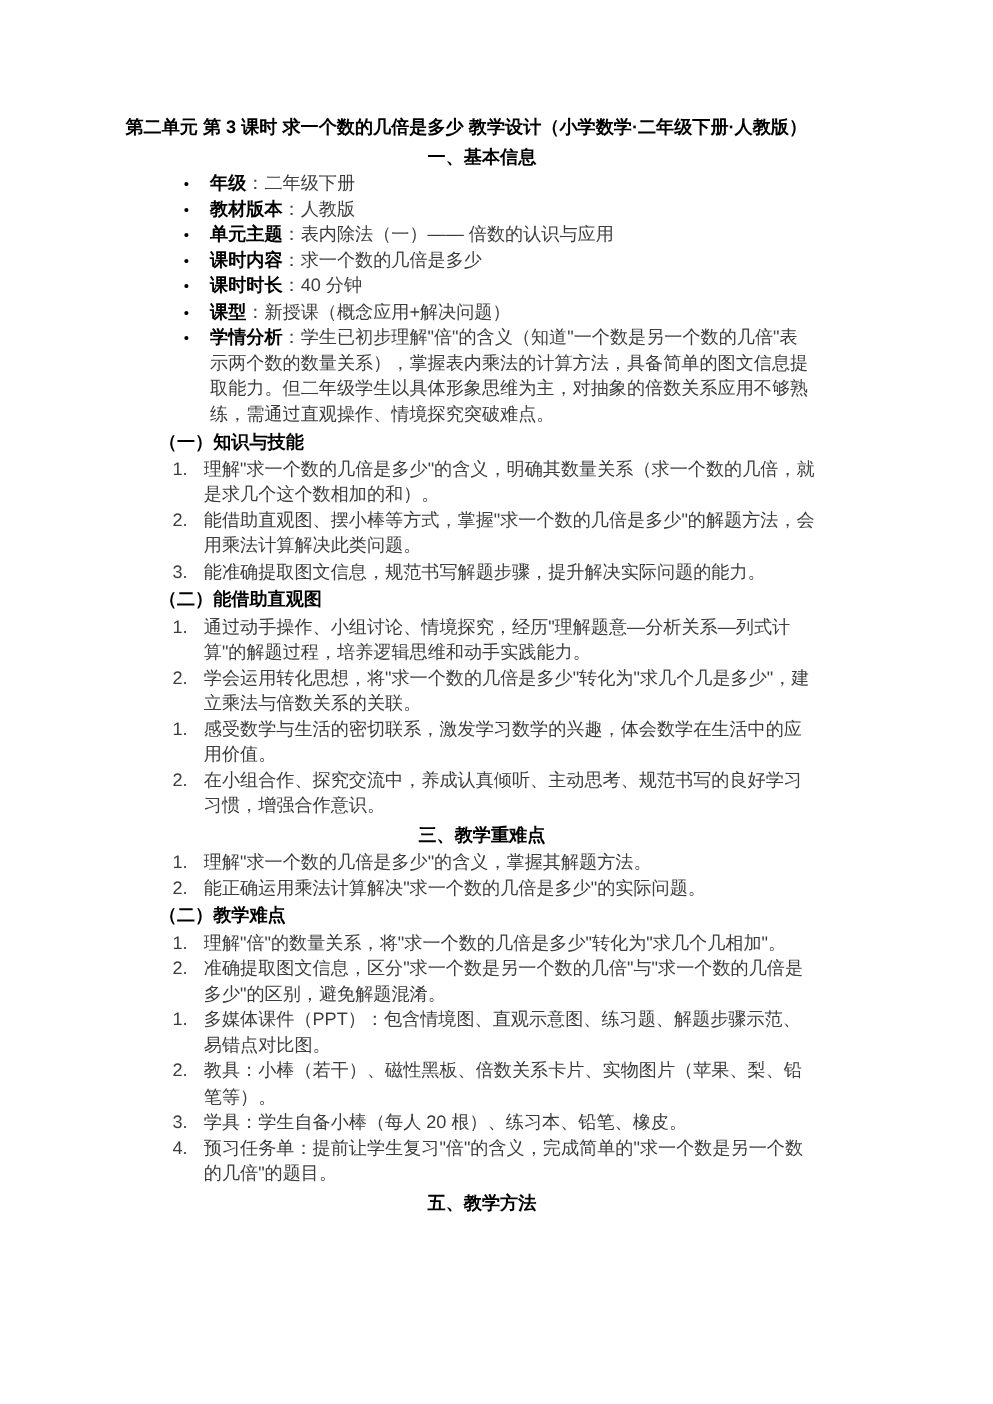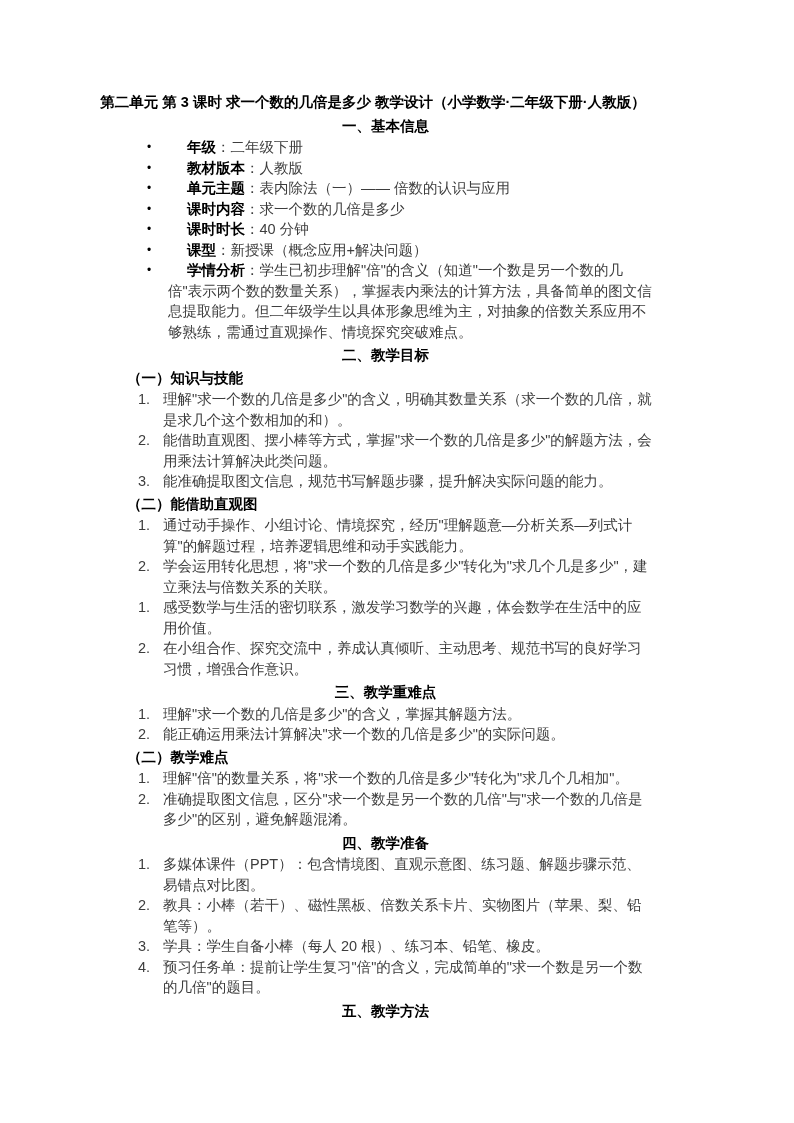--- a/index.html
+++ b/index.html
@@ -34,21 +34,21 @@
     margin:2px 0 1px 0;
   }
   .row{display:flex;align-items:flex-start;}
   .bmark{
     flex:0 0 21px;
     margin-left:28px;
     color:#000000;
     font-size:12px;
   }
   .btext{flex:1;}
-  .blabel{font-weight:bold;color:#000000;margin-left:19px;}
+  .blabel{font-weight:bold;color:#000000;}
   .nmark{
     flex:0 0 25px;
     margin-left:19px;
     color:#3d3d3d;
   }
   .ntext{flex:1;}
 </style>
 </head>
 <body>
 
@@ -77,21 +77,20 @@
         <span class="btext"><span class="blabel">课时时长</span><span>：40 分钟</span></span>
       </div>
       <div class="row bullet-item">
         <span class="bmark">•</span>
         <span class="btext"><span class="blabel">课型</span><span>：新授课（概念应用+解决问题）</span></span>
       </div>
       <div class="row bullet-item">
         <span class="bmark">•</span>
         <span class="btext"><span class="blabel">学情分析</span><span>：学生已初步理解"倍"的含义（知道"一个数是另一个数的几倍"表示两个数的数量关系），掌握表内乘法的计算方法，具备简单的图文信息提取能力。但二年级学生以具体形象思维为主，对抽象的倍数关系应用不够熟练，需通过直观操作、情境探究突破难点。</span></span>
       </div>
-      <div class="h1">二、教学目标</div>
       <div class="h2">（一）知识与技能</div>
       <div class="row num-item">
         <span class="nmark">1.</span>
         <span class="ntext">理解"求一个数的几倍是多少"的含义，明确其数量关系（求一个数的几倍，就是求几个这个数相加的和）。</span>
       </div>
       <div class="row num-item">
         <span class="nmark">2.</span>
         <span class="ntext">能借助直观图、摆小棒等方式，掌握"求一个数的几倍是多少"的解题方法，会用乘法计算解决此类问题。</span>
       </div>
       <div class="row num-item">
@@ -126,21 +125,20 @@
       </div>
       <div class="h2">（二）教学难点</div>
       <div class="row num-item">
         <span class="nmark">1.</span>
         <span class="ntext">理解"倍"的数量关系，将"求一个数的几倍是多少"转化为"求几个几相加"。</span>
       </div>
       <div class="row num-item">
         <span class="nmark">2.</span>
         <span class="ntext">准确提取图文信息，区分"求一个数是另一个数的几倍"与"求一个数的几倍是多少"的区别，避免解题混淆。</span>
       </div>
-      <div class="h1">四、教学准备</div>
       <div class="row num-item">
         <span class="nmark">1.</span>
         <span class="ntext">多媒体课件（PPT）：包含情境图、直观示意图、练习题、解题步骤示范、易错点对比图。</span>
       </div>
       <div class="row num-item">
         <span class="nmark">2.</span>
         <span class="ntext">教具：小棒（若干）、磁性黑板、倍数关系卡片、实物图片（苹果、梨、铅笔等）。</span>
       </div>
       <div class="row num-item">
         <span class="nmark">3.</span>

